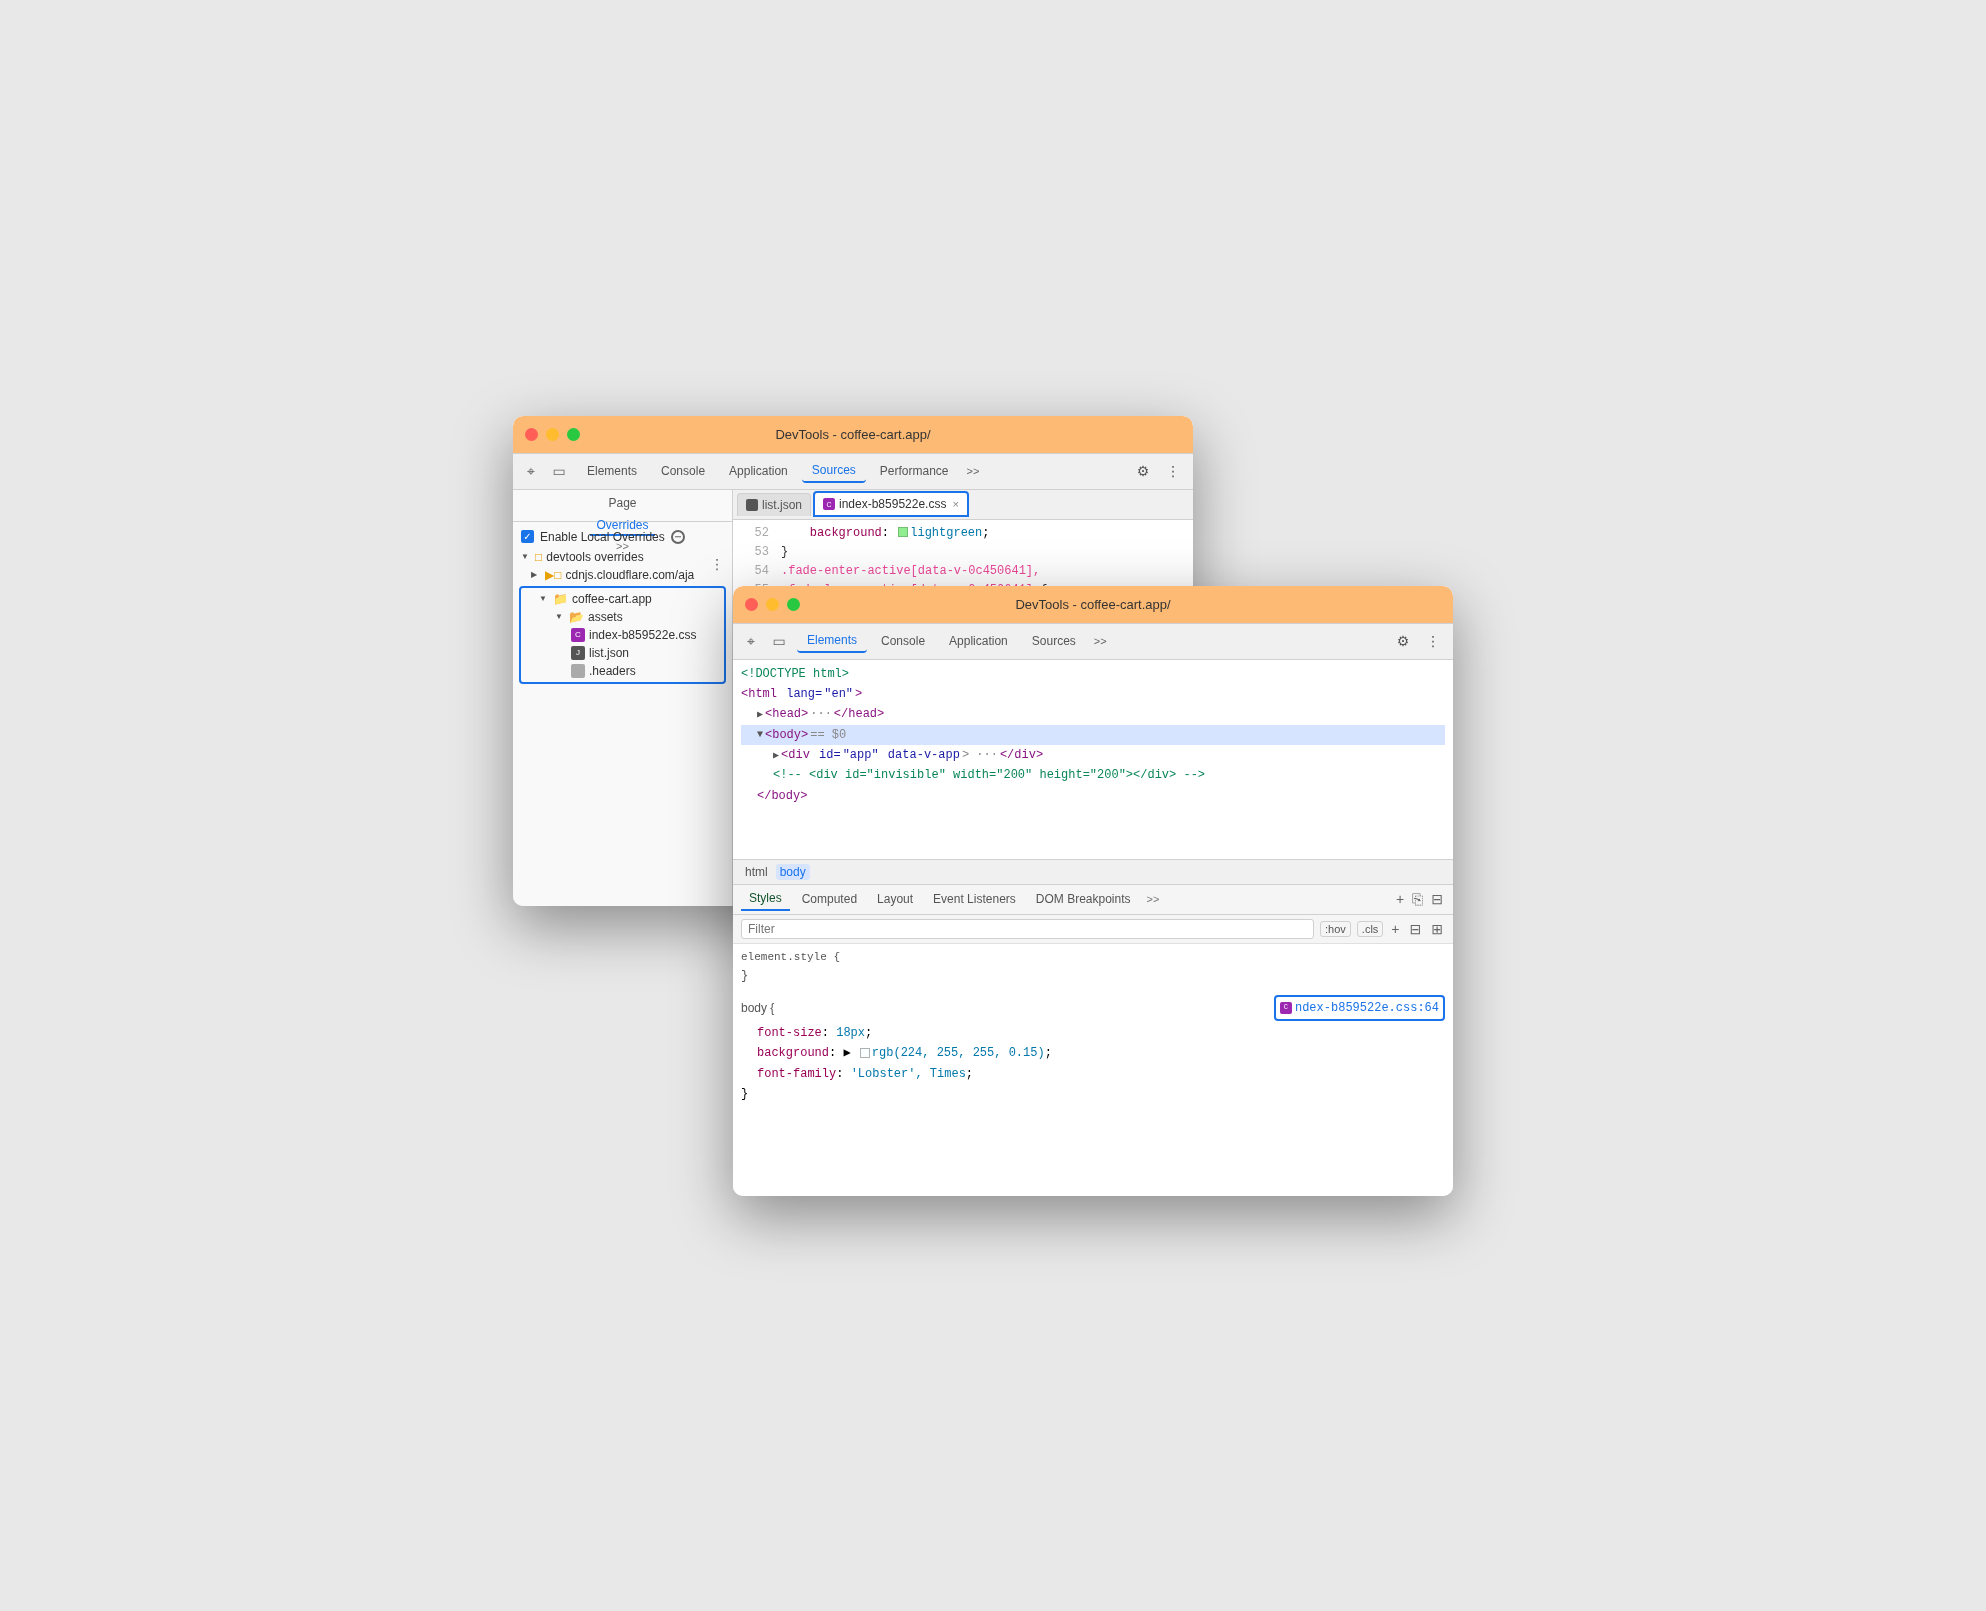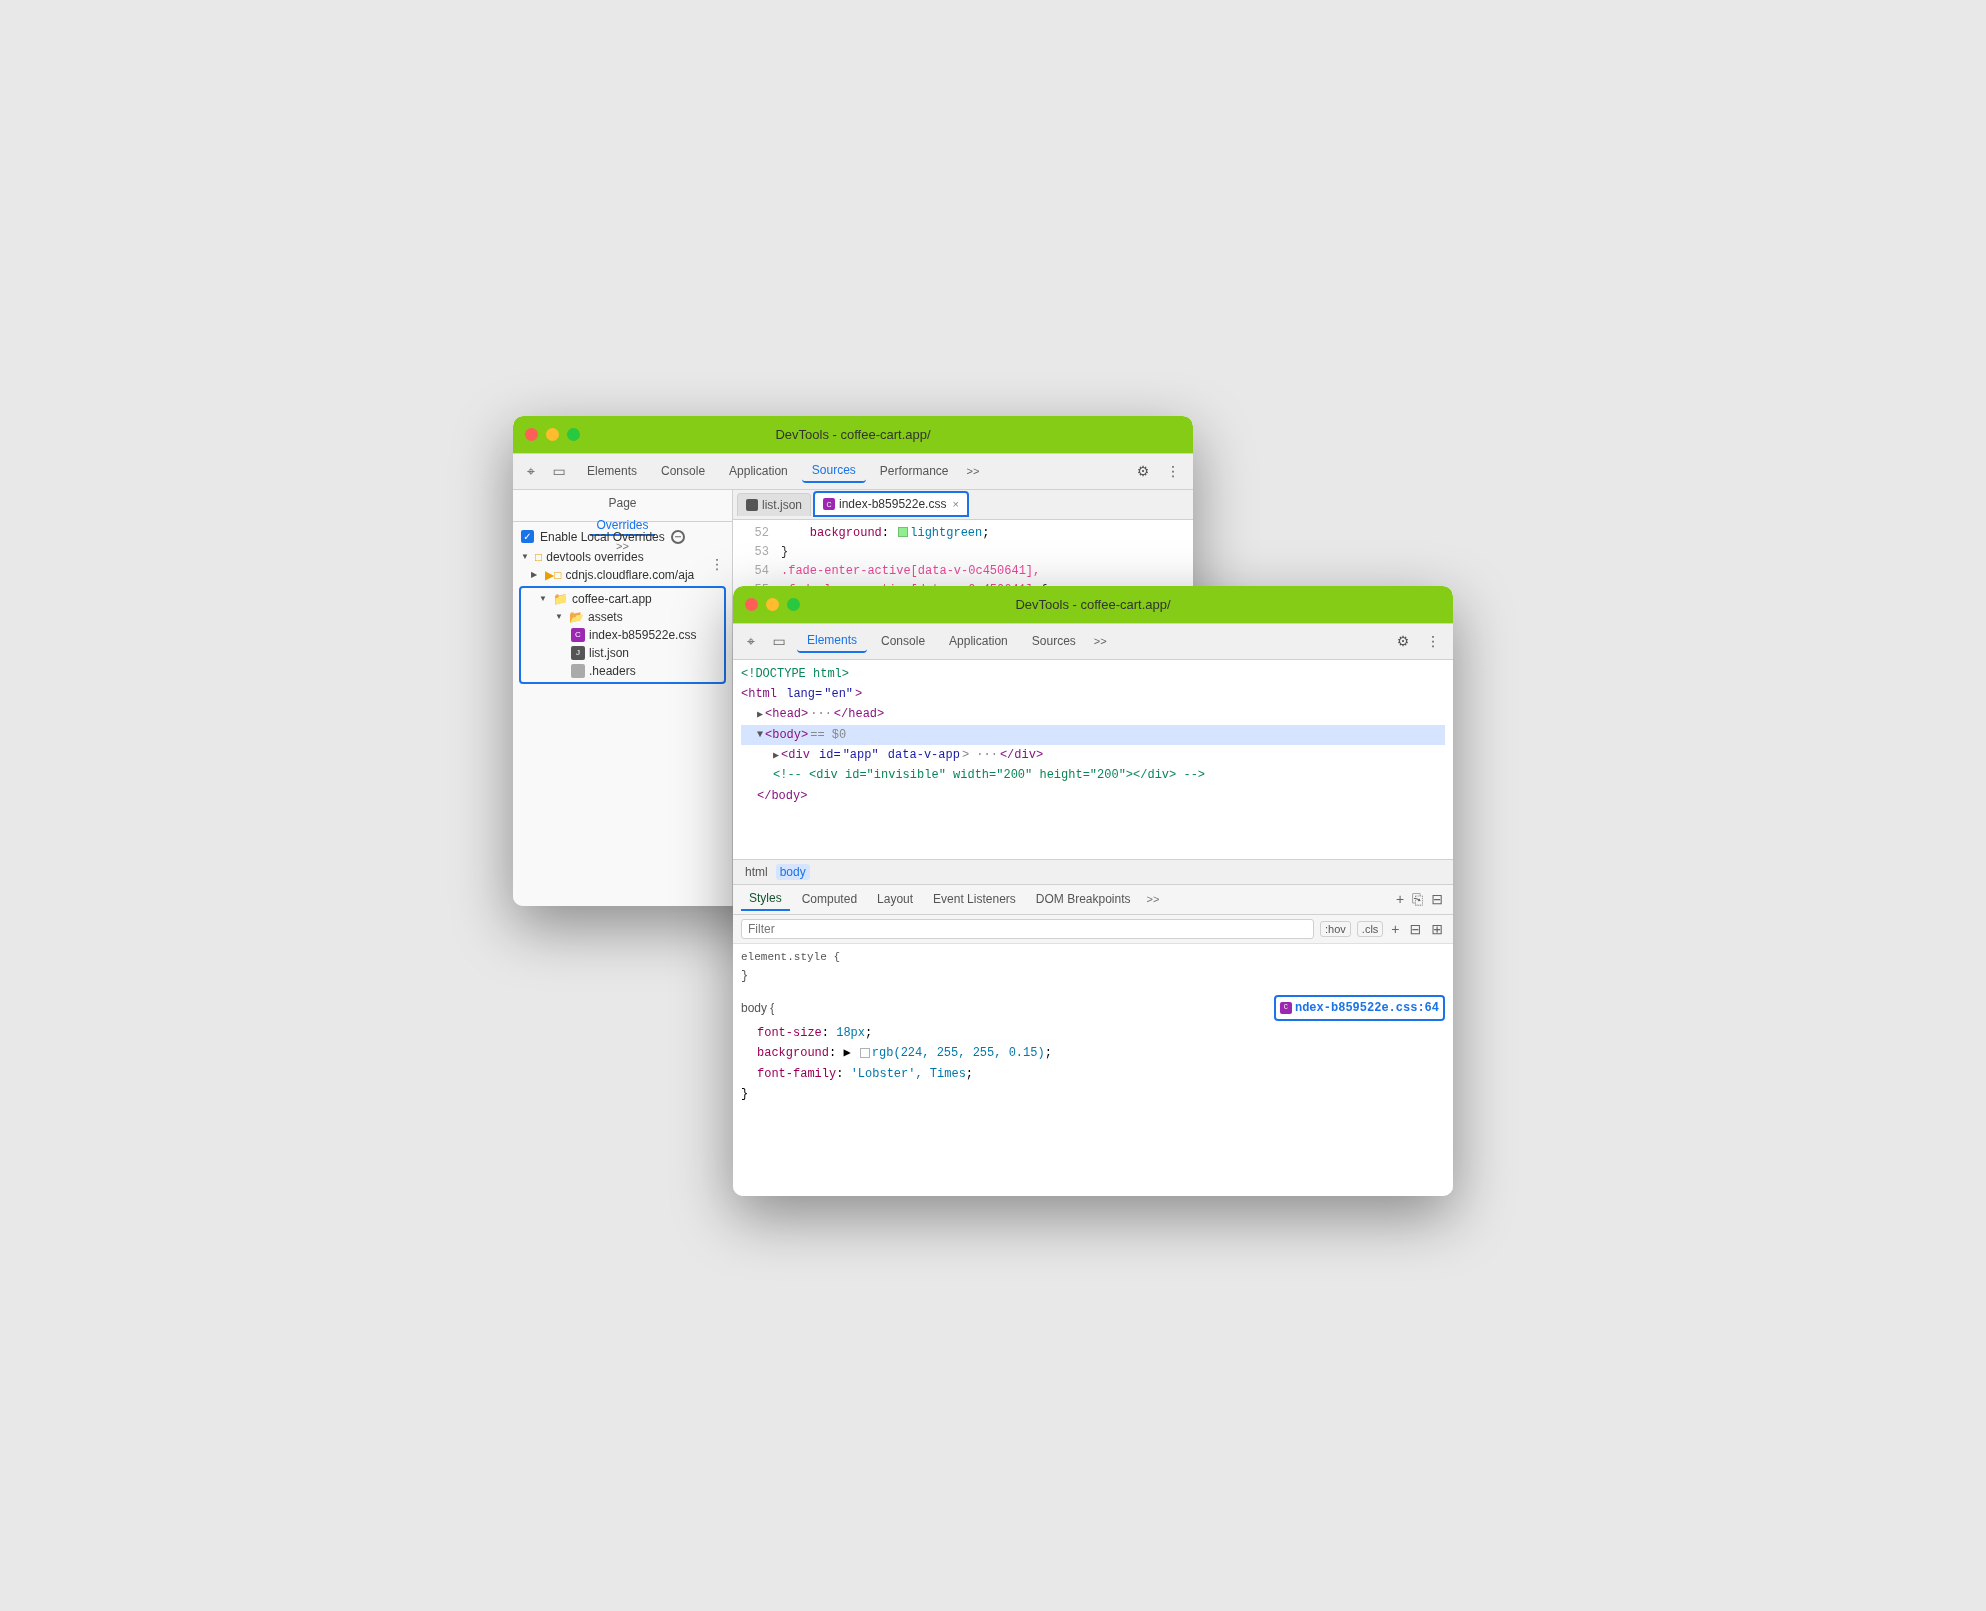--- a/index.html
+++ b/index.html
@@ -38,21 +38,21 @@
 
     .window-front {
       top: 170px;
       left: 220px;
       width: 720px;
       height: 610px;
     }
 
     
     .title-bar {
-      background: #84cc16;
+      background: #fdba74;
       border-bottom: 1px solid #d0d0d0;
       height: 38px;
       display: flex;
       align-items: center;
       justify-content: center;
       position: relative;
       border-radius: 10px 10px 0 0;
     }
 
     .traffic-lights {
@@ -567,21 +567,20 @@
       color: #555;
       margin-bottom: 2px;
     }
 
     .style-source-link {
       color: #1a73e8;
       cursor: pointer;
       display: flex;
       align-items: center;
       gap: 4px;
-      font-weight: bold;
     }
 
     .style-source-icon {
       width: 12px;
       height: 12px;
       background: #9c27b0;
       border-radius: 2px;
       display: flex;
       align-items: center;
       justify-content: center;

